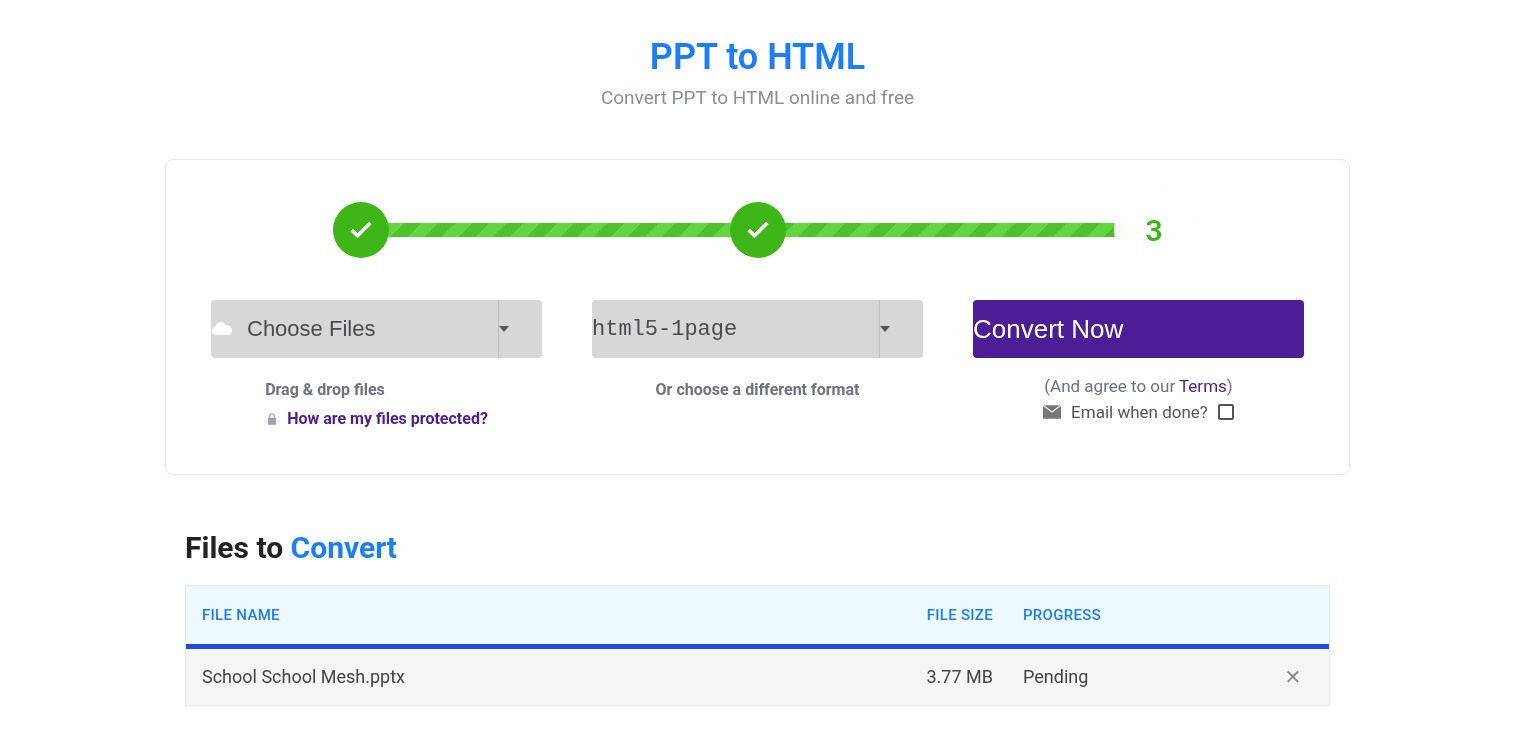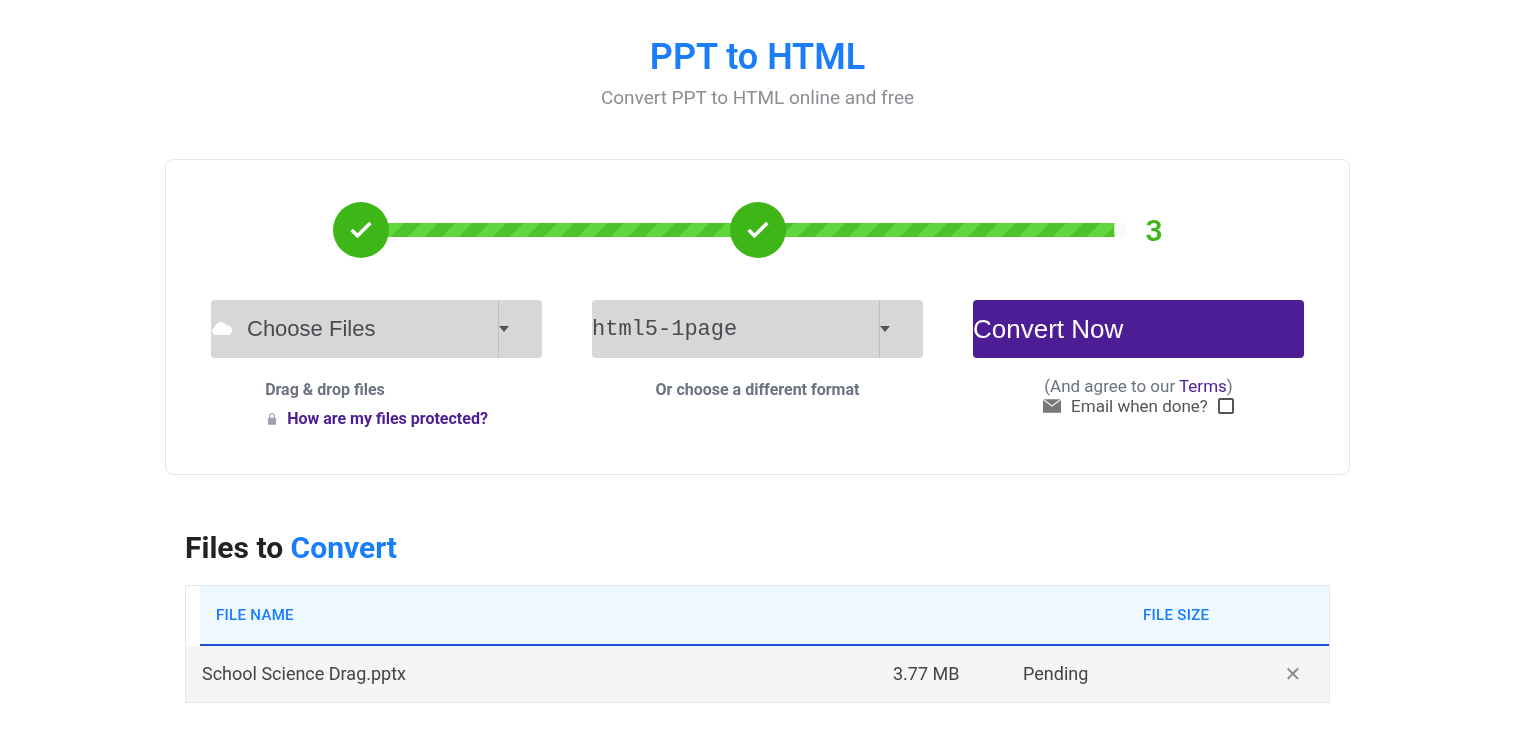--- a/index.html
+++ b/index.html
@@ -152,21 +152,21 @@
     font-size: 17px;
     color: #6b7280;
     margin-top: 18px;
   }
   .email-row {
     display: flex;
     align-items: center;
     gap: 10px;
     font-size: 17px;
     color: #555;
-    margin-top: 0;
+    margin-top: 6px;
   }
   .checkbox {
     width: 16px; height: 16px;
     border: 2px solid #555;
     border-radius: 2px;
     cursor: pointer;
   }
   .section-title {
     width: 1145px;
     margin: 55px auto 20px auto;
@@ -182,33 +182,32 @@
     font-size: 17px;
   }
   .thead {
     display: flex;
     background: #eef8ff;
     color: #1a7efb;
     font-weight: 500;
     font-size: 15px;
     padding: 20px 16px;
     letter-spacing: 0.3px;
-    border-bottom: 2px solid #1d4ed8;
-    margin-left: 14px;
+    border-bottom: 5px solid #1d4ed8;
   }
   .tbody-row {
     display: flex;
     background: #f5f5f5;
     padding: 16px;
     align-items: center;
     color: #444;
     font-size: 18px;
   }
   .col-name { flex: 1; }
-  .col-size { width: 130px; text-align: left; padding-right: 30px; }
+  .col-size { width: 130px; text-align: right; padding-right: 30px; }
   .col-progress { width: 250px; }
   .col-action { width: 40px; text-align: center; }
   .close-btn {
     width: 24px; height: 24px;
     display: inline-flex;
     align-items: center;
     justify-content: center;
     color: #888;
     font-size: 20px;
     cursor: pointer;
@@ -302,24 +301,25 @@
 </div>
 
 <h2 class="section-title">
   <span>Files to </span><span class="accent">Convert</span>
 </h2>
 
 <div class="table">
   <div class="thead">
     <div class="col-name">FILE NAME</div>
     <div class="col-size">FILE SIZE</div>
+    <div class="col-progress">PROGRESS</div>
     <div class="col-action"></div>
   </div>
   <div class="tbody-row">
-    <div class="col-name">School Science Drag.pptx</div>
+    <div class="col-name">School School Mesh.pptx</div>
     <div class="col-size">3.77 MB</div>
     <div class="col-progress">Pending</div>
     <div class="col-action">
       <button class="close-btn">
         <span>✕</span>
       </button>
     </div>
   </div>
 </div>
 

